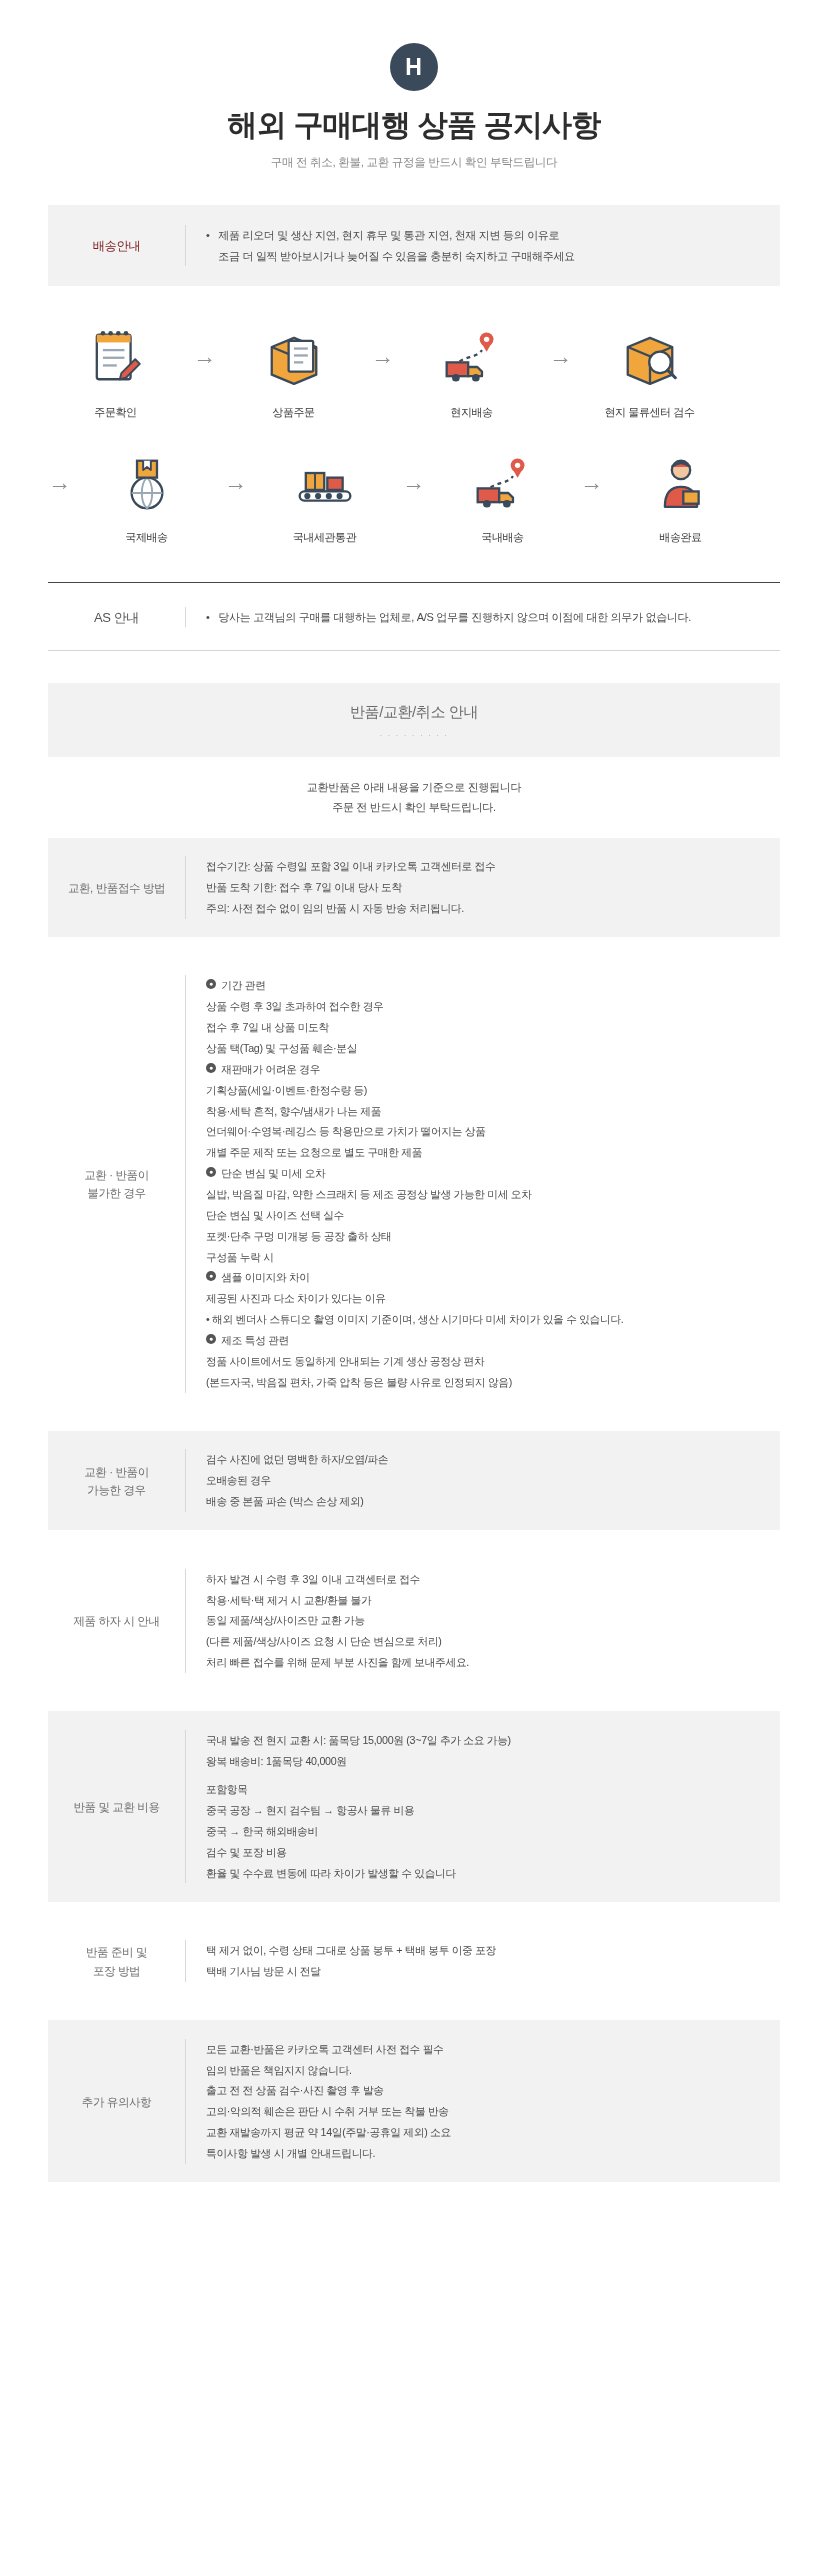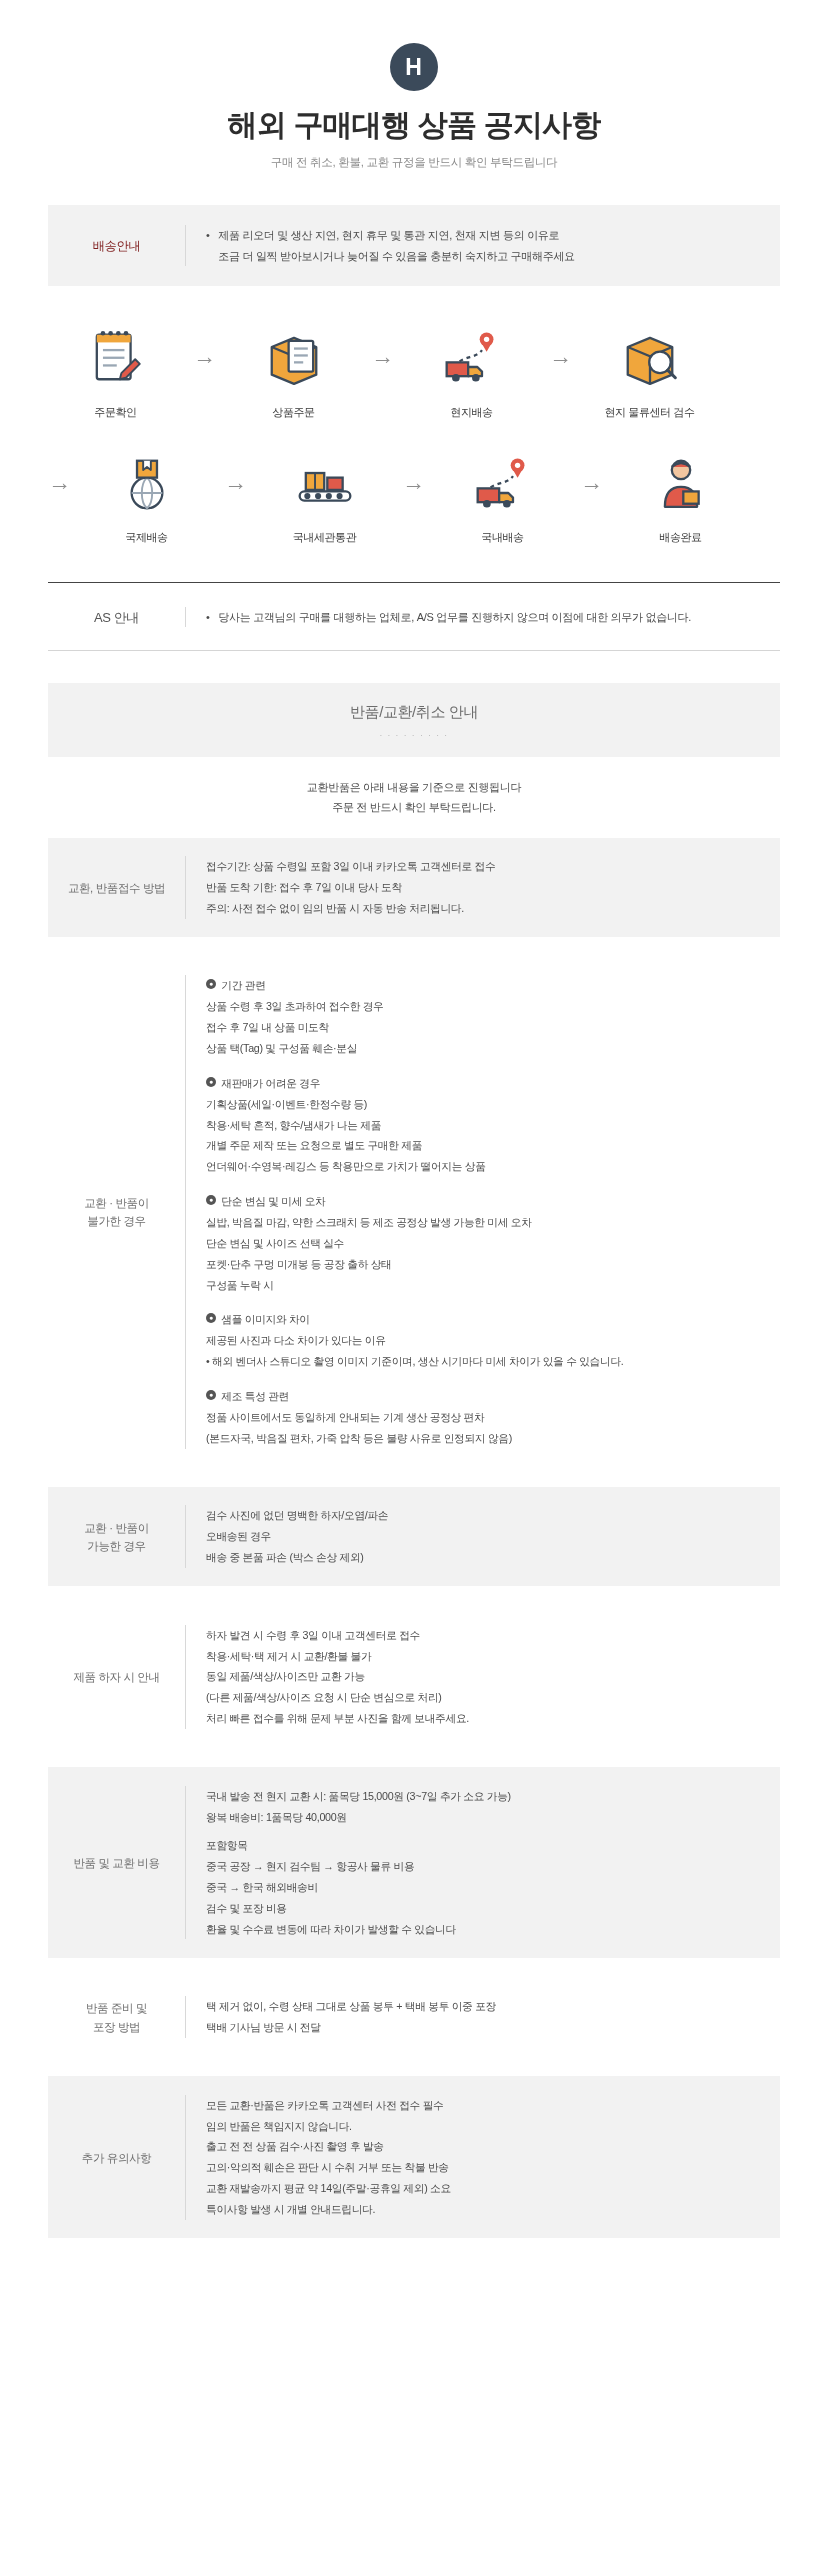--- a/index.html
+++ b/index.html
@@ -205,21 +205,21 @@
     padding-left: 20px;
     padding-right: 20px;
     font-size: 10.7px;
     color: #4a4a4a;
     line-height: 1.95;
     letter-spacing: -0.3px;
   }
   .group-head {
     position: relative;
     padding-left: 15.3px;
-    margin-top: 14px;
+    margin-top: 0;
   }
   .group-head:first-child { margin-top: 0; }
   .group-head .dot {
     position: absolute;
     left: 0;
     top: 3.8px;
     width: 10px;
     height: 10px;
     border-radius: 50%;
     background: #555555;
@@ -445,22 +445,22 @@
       <div>상품 수령 후 3일 초과하여 접수한 경우</div>
       <div>접수 후 7일 내 상품 미도착</div>
       <div>상품 택(Tag) 및 구성품 훼손·분실</div>
 
       <div class="group-head">
         <span class="dot">●</span>
         <span>재판매가 어려운 경우</span>
       </div>
       <div>기획상품(세일·이벤트·한정수량 등)</div>
       <div>착용·세탁 흔적, 향수/냄새가 나는 제품</div>
+      <div>언더웨어·수영복·레깅스 등 착용만으로 가치가 떨어지는 상품</div>
       <div>개별 주문 제작 또는 요청으로 별도 구매한 제품</div>
-      <div>언더웨어·수영복·레깅스 등 착용만으로 가치가 떨어지는 상품</div>
 
       <div class="group-head">
         <span class="dot">●</span>
         <span>단순 변심 및 미세 오차</span>
       </div>
       <div>실밥, 박음질 마감, 약한 스크래치 등 제조 공정상 발생 가능한 미세 오차</div>
       <div>단순 변심 및 사이즈 선택 실수</div>
       <div>포켓·단추 구멍 미개봉 등 공장 출하 상태</div>
       <div>구성품 누락 시</div>
 

